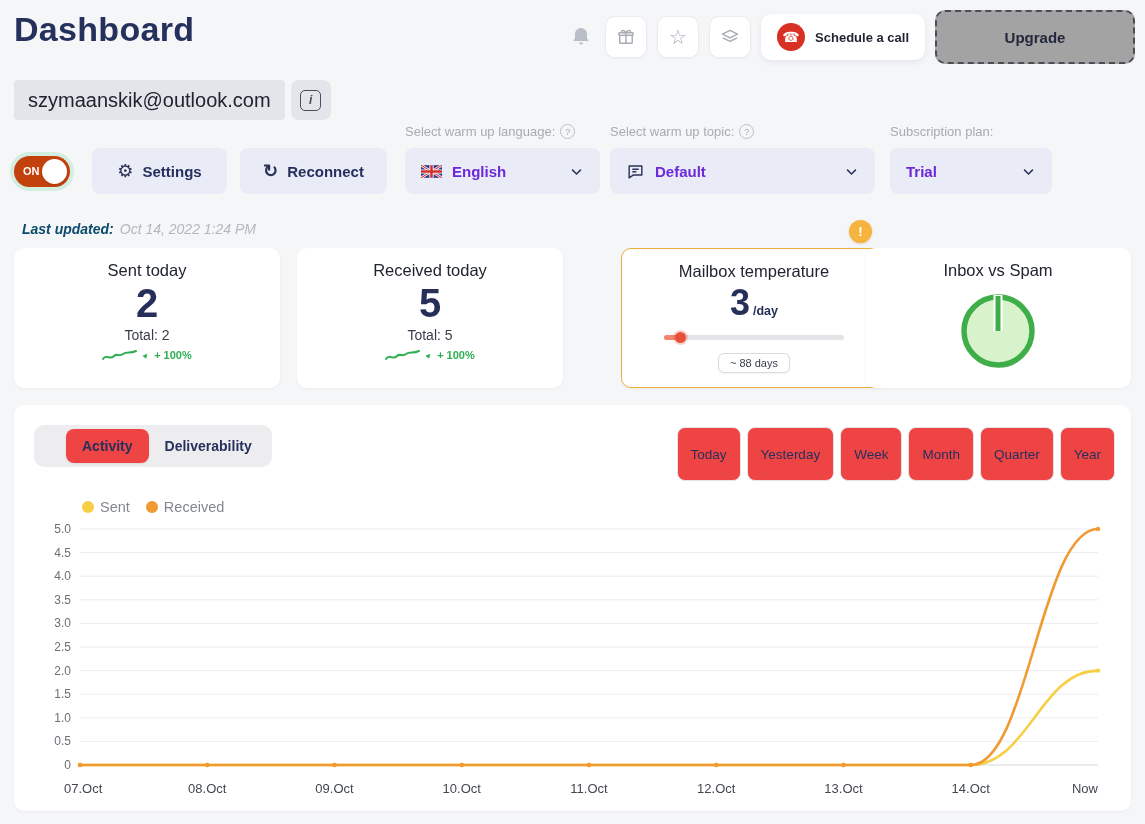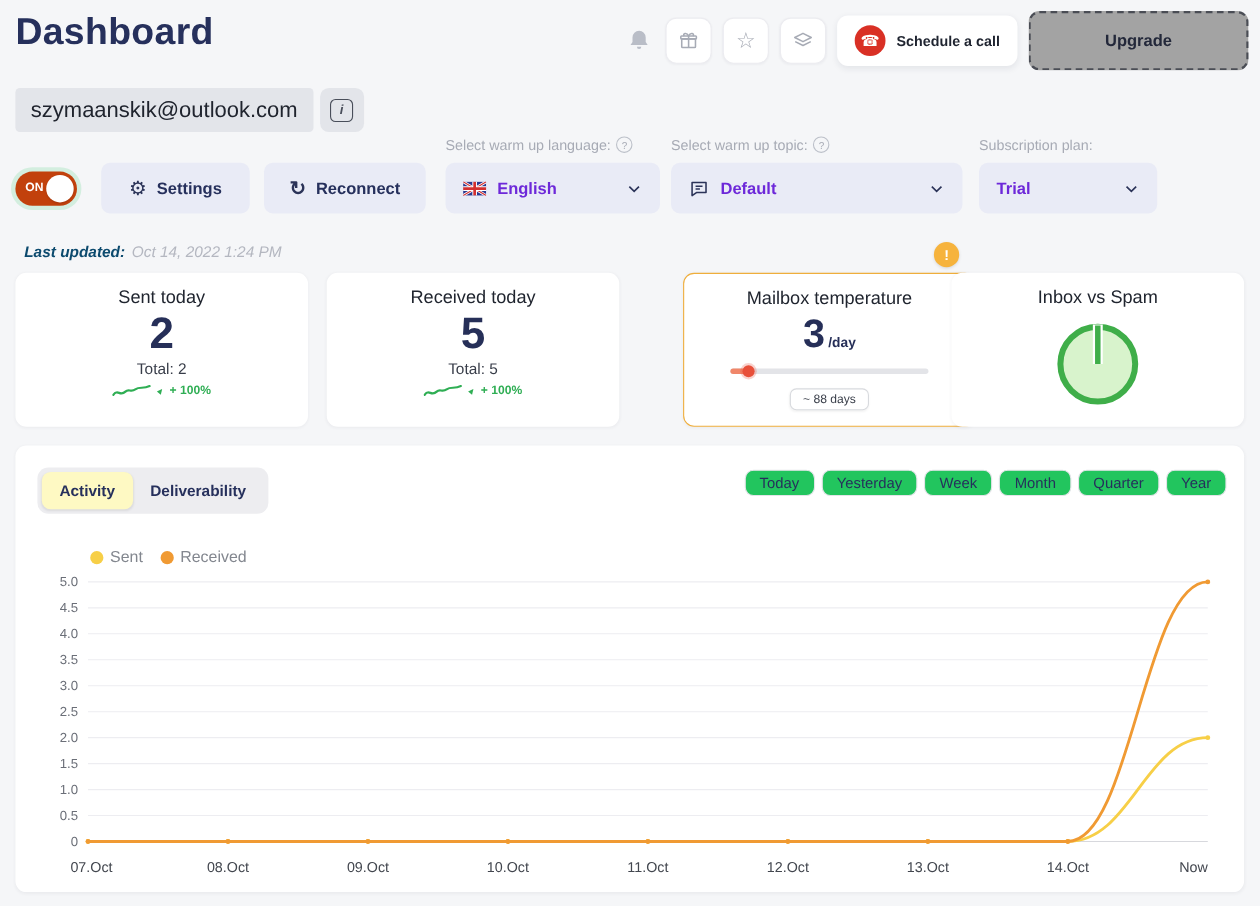--- a/index.html
+++ b/index.html
@@ -57,23 +57,23 @@
   .temp-slider { position:relative; width:180px; height:10px; margin-top:9px; }
   .temp-track { position:absolute; left:0; right:0; top:3px; height:5px; background:#e3e4e8; border-radius:3px; }
   .temp-fill { position:absolute; left:0; top:3px; height:5px; width:16px; background:#f0876a; border-radius:3px; }
   .temp-dot { position:absolute; left:11px; top:0; width:11px; height:11px; background:#e8503a; border-radius:50%; box-shadow:0 0 0 2px rgba(232,80,58,.25); cursor:pointer; }
   .temp-badge { margin-top:11px; border:1px solid #d8dade; border-radius:6px; background:#fff; padding:3px 11px; font-size:11px; color:#3a3f4a; box-shadow:0 1px 2px rgba(0,0,0,.05); }
 
   
   .chart-panel { position:absolute; left:14px; top:405px; width:1117px; height:406px; background:#fff; border-radius:10px; box-shadow:0 1px 3px rgba(30,35,60,.05); }
   .tabs-wrap { position:absolute; left:20px; top:20px; background:#ededf0; border-radius:10px; padding:4px; display:flex; }
   .tab { padding:9px 16px; border-radius:8px; font-size:14px; font-weight:700; color:#26305c; cursor:pointer; }
-  .tab.active { background:#fef9c3; box-shadow:0 1px 2px rgba(0,0,0,.08); }
+  .tab.active { background:#ef4444; box-shadow:0 1px 2px rgba(0,0,0,.08);margin-left:28px; }
   .ranges { position:absolute; right:16px; top:22px; display:flex; gap:6px; }
-  .range-btn { height:24px; padding:0 13px; background:#22c55e; border:1px solid #e3e4e8; border-radius:8px; font-family:inherit; font-size:13.5px; color:#26305c; cursor:pointer; }
+  .range-btn { height:54px; padding:0 13px; background:#ef4444; border:1px solid #e3e4e8; border-radius:8px; font-family:inherit; font-size:13.5px; color:#26305c; cursor:pointer; }
   .legend { position:absolute; left:68px; top:94px; display:flex; align-items:center; gap:16px; }
   .legend-item { display:flex; align-items:center; gap:6px; }
   .legend-dot { width:12px; height:12px; border-radius:50%; }
   .legend-label { font-size:14.5px; color:#83878f; }
   #activity-chart { position:absolute; left:14px; top:112px; }
   #activity-chart text { font-family:"Liberation Sans", sans-serif; }
 </style>
 </head>
 <body>
 

